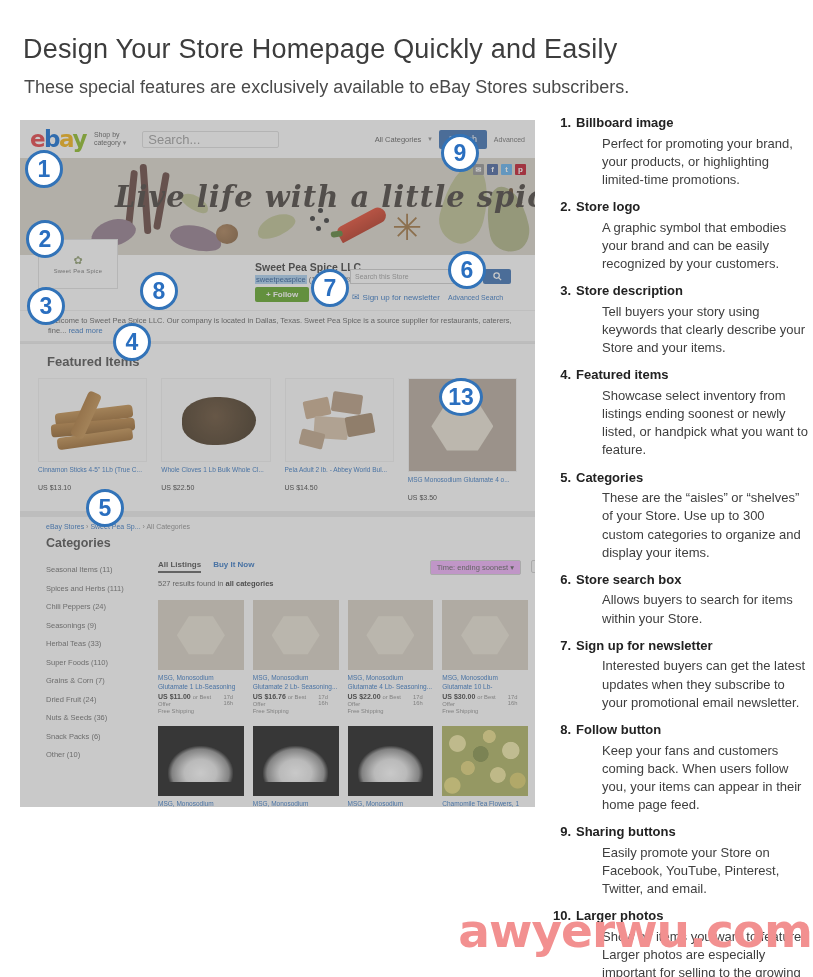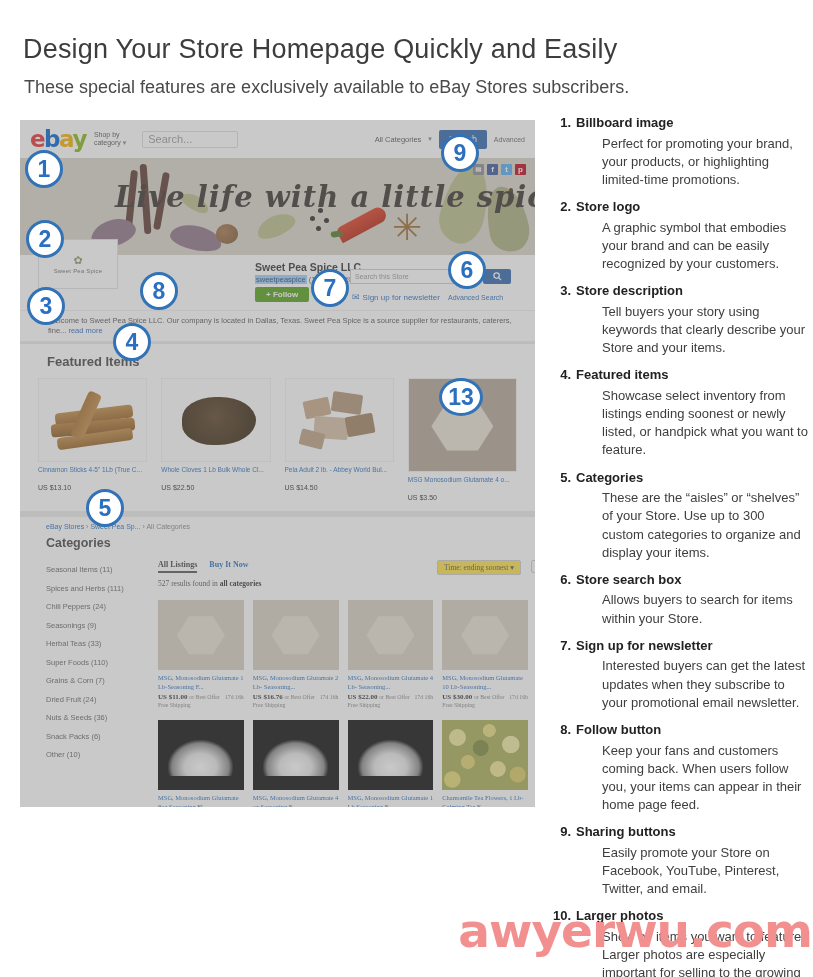--- a/index.html
+++ b/index.html
@@ -22,21 +22,21 @@
   .callout { position:absolute; z-index:6; width:38px; height:38px; border-radius:50%;
     background:#fff; border:3px solid #3273b8; color:#2a6fc0; font-size:23px; font-weight:bold;
     display:flex; align-items:center; justify-content:center; transform:translate(-50%,-50%); }
   .callout.wide { width:44px; }
 
   
   .eb-header { height:38px; background:#fff; display:flex; align-items:center; padding:0 10px; position:relative; }
   .eb-logo { font-size:23px; font-weight:bold; letter-spacing:-1.5px; line-height:1; font-family:"DejaVu Sans",sans-serif; }
   .eb-logo .l1{color:#e53238}.eb-logo .l2{color:#0064d2}.eb-logo .l3{color:#f5af02}.eb-logo .l4{color:#86b817}
   .shop-by { font-size:7px; color:#555; line-height:1.15; margin-left:8px; }
-  .hdr-search { margin-left:16px; width:96px; height:17px; border:1px solid #ddd; border-radius:2px; font-size:11px; color:#999; display:flex; align-items:center; padding:0 5px; background:#fff; }
+  .hdr-search { margin-left:16px; width:137px; height:17px; border:1px solid #ddd; border-radius:2px; font-size:13px; color:#999; display:flex; align-items:center; padding:0 5px; background:#fff; }
   .hdr-right { margin-left:auto; display:flex; align-items:center; gap:7px; }
   .all-cats { font-size:7.5px; color:#555; }
   .hdr-caret { font-size:7px; color:#888; }
   .hdr-search-btn { width:48px; height:19px; background:#2e66ad; color:#fff; font-size:9px; border-radius:2px; display:flex; align-items:center; justify-content:center; }
   .adv { font-size:7px; color:#666; }
 
   
   .sharing { position:absolute; right:9px; top:44px; display:flex; gap:3px; z-index:2; }
   .sicon { width:11px; height:11px; border-radius:1px; color:#fff; font-size:8px; font-weight:bold; display:flex; align-items:center; justify-content:center; }
   .si-email{ background:#8c8c8c; font-size:7px; }
@@ -95,27 +95,27 @@
   .hex { clip-path:polygon(25% 5%,75% 5%,100% 50%,75% 95%,25% 95%,0 50%); background:#e9e2d2; margin:auto; }
   .fimg .hex { width:62px; height:54px; margin-top:20px; }
 
   
   .browse-sec { background:#fff; margin-top:6px; padding:6px 10px 14px; position:relative; min-height:300px; }
   .breadcrumb { font-size:7px; color:#888; margin-left:16px; }
   .breadcrumb .bl { color:#2a6fc0; }
   .cats-h { font-size:12.5px; font-weight:bold; color:#454545; margin:6px 0 10px 16px; }
   .cat-list { position:absolute; left:26px; top:48px; width:100px; font-size:7.5px; color:#666; }
   .cat-item { margin-bottom:9.5px; }
-  .listing-main { margin-left:128px; position:relative;font-family:Liberation Serif, serif; }
+  .listing-main { margin-left:128px; position:relative; }
   .tabs { display:flex; gap:12px; font-size:8px; color:#444; margin-top:2px; }
   .tab-active { font-weight:bold; border-bottom:2px solid #555; padding-bottom:2px; }
   .tab { color:#2a6fc0; font-weight:bold; }
   .results { font-size:7.5px; color:#555; margin-top:6px; }
   .results b { color:#333; }
-  .sort-btn { position:absolute; right:4px; top:0; border:1px solid #ccc; border-radius:2px; font-size:7.5px; color:#555; padding:2px 6px; background:#fde047; }
+  .sort-btn { position:absolute; right:4px; top:0; border:1px solid #ccc; border-radius:2px; font-size:7.5px; color:#555; padding:2px 6px; background:#f0abfc; }
   .view-btn { position:absolute; right:-30px; top:0; border:1px solid #ccc; border-radius:2px; font-size:8px; color:#2a6fc0; padding:1px 4px; background:#fafafa; }
   .grid { display:grid; grid-template-columns:repeat(4, 1fr); column-gap:9px; row-gap:12px; margin-top:12px; width:370px; }
   .gimg { height:70px; position:relative; overflow:hidden; }
   .gimg.beige { background:#d6cec0; }
   .gimg.beige .hex { width:48px; height:42px; margin-top:14px; background:#e7e0d0; }
   .gimg.black { background:#0c0c0c; }
   .gimg.black::before { content:""; position:absolute; left:12%; top:28%; width:76%; height:52%;
     background:radial-gradient(ellipse at 50% 75%, #ffffff 0%, #e6e6e6 35%, #8a8a8a 62%, rgba(0,0,0,0) 72%); }
   .gimg.chamomile { background-color:#a8ad55;
     background-image:

